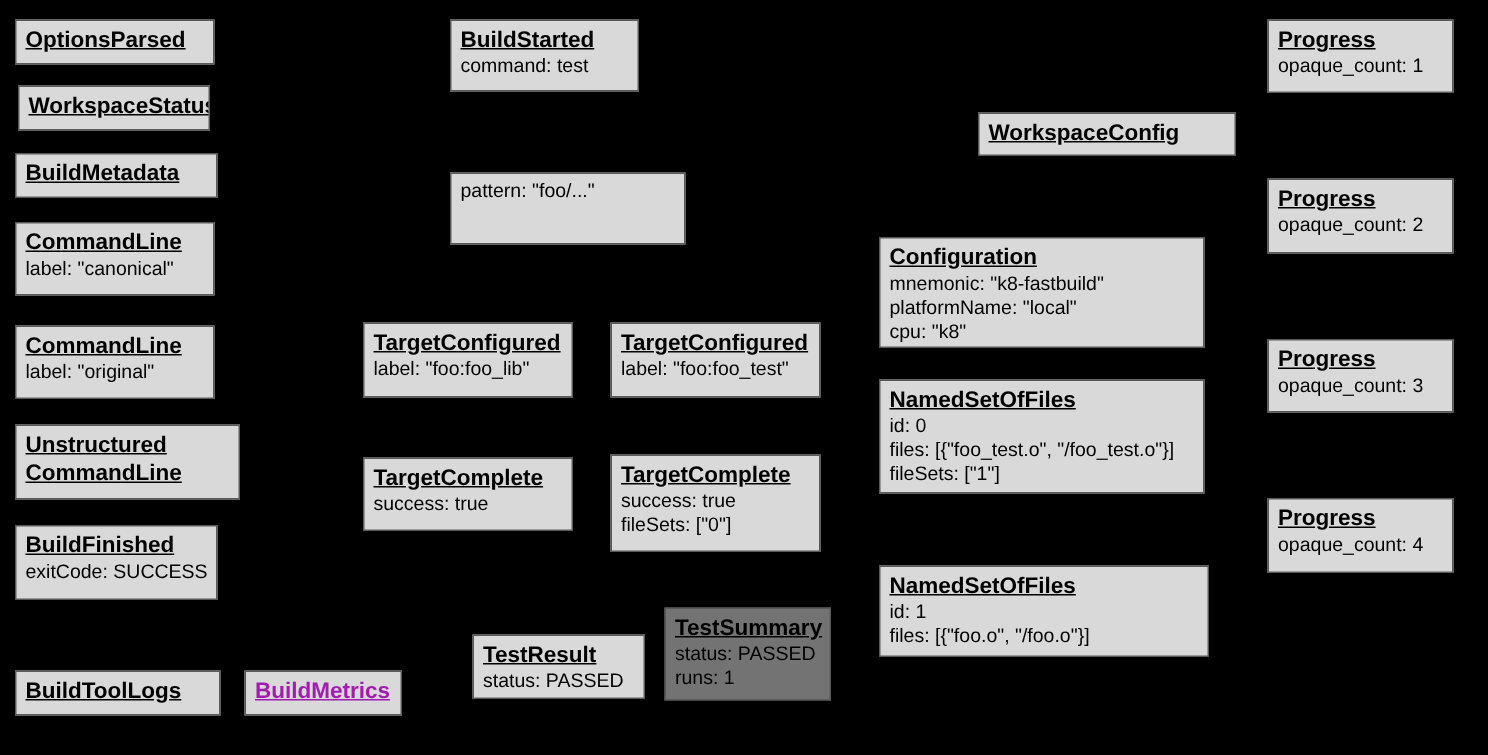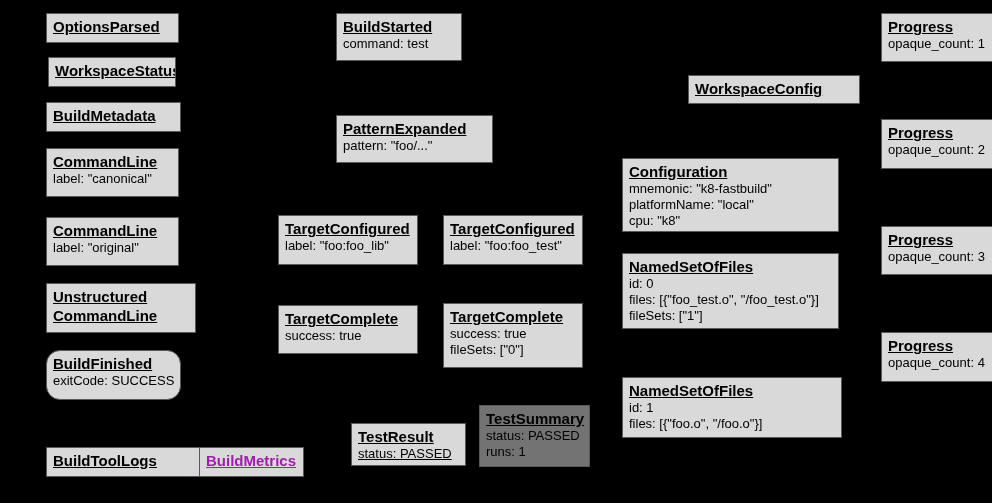--- a/index.html
+++ b/index.html
@@ -12,21 +12,20 @@
     font-family: "Liberation Sans", "DejaVu Sans", sans-serif;
   }
   .node {
     position: absolute;
     background: #d9d9d9;
     border: 1px solid #595959;
     box-sizing: border-box;
     color: #000;
     padding: 3px 6px 3px 6px;
     overflow: hidden;
-    margin-left: 36px;
   }
   .node .title-line {
     display: block;
     font-size: 15px;
     font-weight: bold;
     line-height: 19px;
     text-decoration: underline;
     white-space: nowrap;
   }
   .node .body-line {
@@ -55,53 +54,52 @@
       <span class="body-line">label: "canonical"</span>
     </div>
     <div class="node" style="left: 10px; top: 217px; width: 133px; height: 49px; background: rgb(217, 217, 217); border-color: rgb(89, 89, 89); color: rgb(0, 0, 0);">
       <span class="title-line">CommandLine</span>
       <span class="body-line">label: "original"</span>
     </div>
     <div class="node" style="left: 10px; top: 283px; width: 150px; height: 50px; background: rgb(217, 217, 217); border-color: rgb(89, 89, 89); color: rgb(0, 0, 0);">
       <span class="title-line">Unstructured</span>
       <span class="title-line">CommandLine</span>
     </div>
-    <div class="node" style="left: 10px; top: 350px; width: 135px; height: 50px; background: rgb(217, 217, 217); border-color: rgb(89, 89, 89); color: rgb(0, 0, 0); border-radius: 14px;">
+    <div class="node" style="left: 10px; top: 350px; width: 135px; height: 50px; background: rgb(217, 217, 217); border-color: rgb(89, 89, 89); color: rgb(0, 0, 0);">
       <span class="title-line">BuildFinished</span>
       <span class="body-line">exitCode: SUCCESS</span>
     </div>
-    <div class="node" style="left: 10px; top: 447px; width: 154px; height: 30px; background: rgb(217, 217, 217); border-color: rgb(89, 89, 89); color: rgb(0, 0, 0);">
+    <div class="node" style="left: 10px; top: 447px; width: 137px; height: 30px; background: rgb(217, 217, 217); border-color: rgb(89, 89, 89); color: rgb(0, 0, 0);">
       <span class="title-line">BuildToolLogs</span>
     </div>
     <div class="node" style="left: 300px; top: 13px; width: 126px; height: 48px; background: rgb(217, 217, 217); border-color: rgb(89, 89, 89); color: rgb(0, 0, 0);">
       <span class="title-line">BuildStarted</span>
       <span class="body-line">command: test</span>
     </div>
     <div class="node" style="left: 300px; top: 115px; width: 157px; height: 48px; background: rgb(217, 217, 217); border-color: rgb(89, 89, 89); color: rgb(0, 0, 0);">
-      <span class="title-line">PatternExpanded</span>
       <span class="body-line">pattern: "foo/..."</span>
     </div>
     <div class="node" style="left: 242px; top: 215px; width: 140px; height: 50px; background: rgb(217, 217, 217); border-color: rgb(89, 89, 89); color: rgb(0, 0, 0);">
       <span class="title-line">TargetConfigured</span>
       <span class="body-line">label: "foo:foo_lib"</span>
     </div>
     <div class="node" style="left: 407px; top: 215px; width: 140px; height: 50px; background: rgb(217, 217, 217); border-color: rgb(89, 89, 89); color: rgb(0, 0, 0);">
       <span class="title-line">TargetConfigured</span>
       <span class="body-line">label: "foo:foo_test"</span>
     </div>
     <div class="node" style="left: 242px; top: 305px; width: 140px; height: 49px; background: rgb(217, 217, 217); border-color: rgb(89, 89, 89); color: rgb(0, 0, 0);">
       <span class="title-line">TargetComplete</span>
       <span class="body-line">success: true</span>
     </div>
     <div class="node" style="left: 407px; top: 303px; width: 140px; height: 65px; background: rgb(217, 217, 217); border-color: rgb(89, 89, 89); color: rgb(0, 0, 0);">
       <span class="title-line">TargetComplete</span>
       <span class="body-line">success: true</span>
       <span class="body-line">fileSets: ["0"]</span>
     </div>
-    <div class="node" style="left: 315px; top: 423px; width: 115px; height: 43px; background: rgb(217, 217, 217); border-color: rgb(89, 89, 89); color: rgb(0, 0, 0); text-decoration: underline;">
+    <div class="node" style="left: 315px; top: 423px; width: 115px; height: 43px; background: rgb(217, 217, 217); border-color: rgb(89, 89, 89); color: rgb(0, 0, 0);">
       <span class="title-line">TestResult</span>
       <span class="body-line">status: PASSED</span>
     </div>
     <div class="node" style="left: 443px; top: 405px; width: 111px; height: 62px; background: #737373; border-color: rgb(89, 89, 89); color: rgb(0, 0, 0);">
       <span class="title-line">TestSummary</span>
       <span class="body-line">status: PASSED</span>
       <span class="body-line">runs: 1</span>
     </div>
     <div class="node" style="left: 163px; top: 447px; width: 105px; height: 30px; background: rgb(217, 217, 217); border-color: rgb(89, 89, 89); color: #a21caf;">
       <span class="title-line">BuildMetrics</span>

